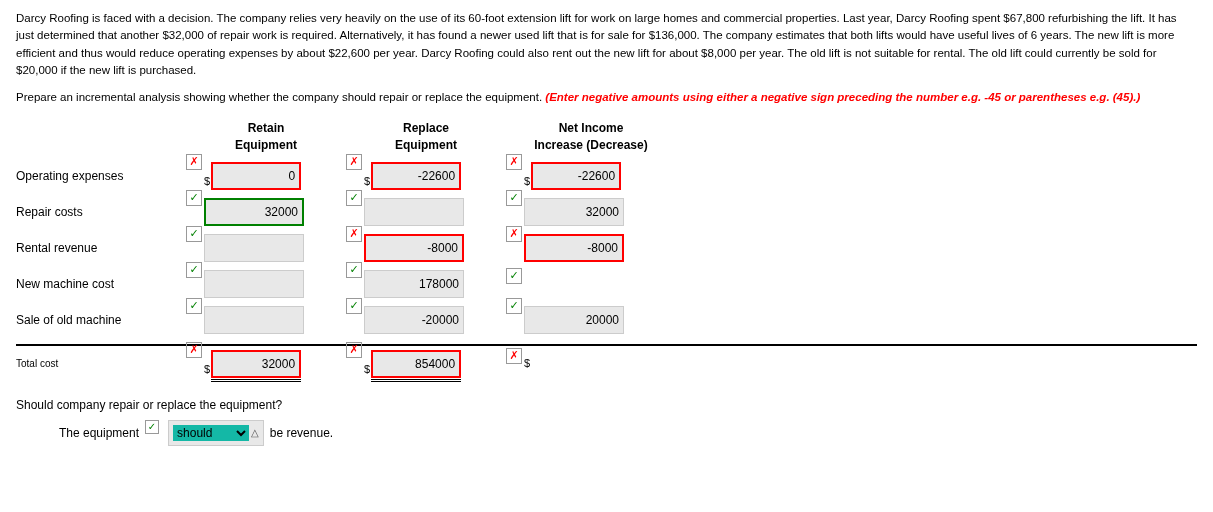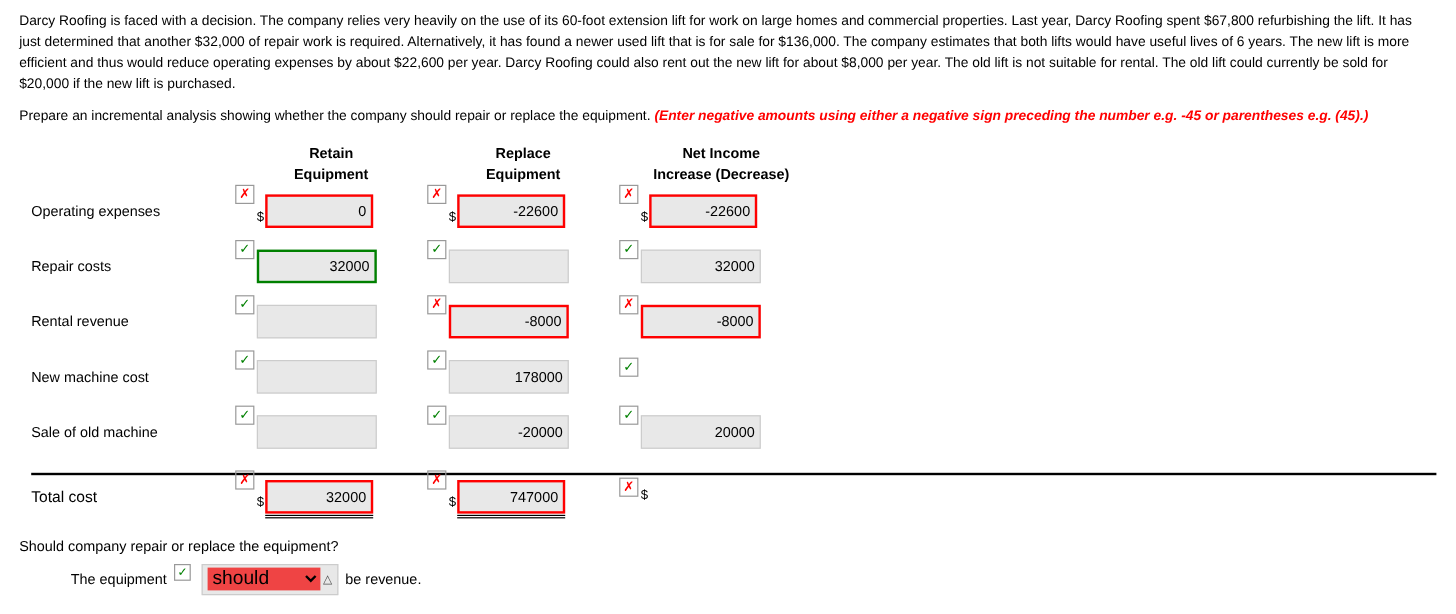--- a/index.html
+++ b/index.html
@@ -21,41 +21,40 @@
       margin-bottom: 14px;
       line-height: 1.5;
     }
     .instruction em {
       font-weight: bold;
       color: red;
     }
     .table-section {
       display: flex;
       flex-direction: column;
-      margin-left: 10px;
     }
     .col-headers {
       display: flex;
       margin-left: 170px;
       margin-bottom: 4px;
     }
     .col-header {
       width: 160px;
       text-align: center;
       font-weight: bold;
       font-size: 12px;
       line-height: 1.4;
     }
     .col-header:last-child {
       width: 170px;
     }
     .data-rows {
       display: flex;
       flex-direction: column;
-      gap: 10px;
+      gap: 0;
     }
     .data-row {
       display: flex;
       align-items: center;
       min-height: 36px;
     }
     .row-label {
       width: 170px;
       font-size: 12px;
       flex-shrink: 0;
@@ -121,21 +120,21 @@
       background: #e8e8e8;
     }
     .total-row {
       display: flex;
       align-items: center;
       margin-top: 6px;
       border-top: 2px solid #000;
       padding-top: 2px;
     }
     .total-row .row-label {
-      font-size: 13px;
+      font-size: 10px;
     }
     .footer-section {
       margin-top: 18px;
     }
     .footer-section .question {
       font-size: 12px;
       margin-bottom: 8px;
     }
     .equipment-answer {
       display: flex;
@@ -160,22 +159,22 @@
       display: inline-flex;
       align-items: center;
       justify-content: center;
       font-size: 10px;
       color: green;
       margin-right: 3px;
       flex-shrink: 0;
       align-self: flex-start;
     }
     .select-box {
-      font-size: 16px;
-      background: #ef4444;
+      font-size: 12px;
+      background: #14b8a6;
       border: none;
       outline: none;
     }
     
     .total-input-wrap {
       position: relative;
     }
     .total-input-wrap::after {
       content: '';
       position: absolute;
@@ -311,21 +310,21 @@
         <span class="dollar-prefix">$</span>
         <div class="total-input-wrap">
           <div class="input-field bordered-red" style="width:90px;">32000</div>
         </div>
       </div>
 
       <div class="cell-group">
         <div class="checkbox-icon error"></div>
         <span class="dollar-prefix">$</span>
         <div class="total-input-wrap">
-          <div class="input-field bordered-red" style="width:90px;">747000</div>
+          <div class="input-field bordered-red" style="width:90px;">854000</div>
         </div>
       </div>
 
       <div class="cell-group">
         <div class="checkbox-icon error"></div>
         <span class="dollar-prefix">$</span>
       </div>
     </div>
 
   </div>

